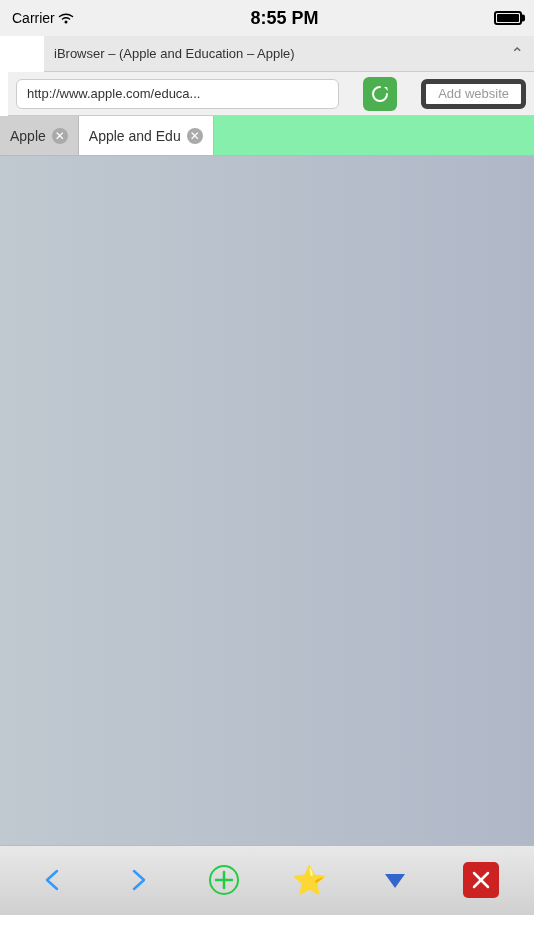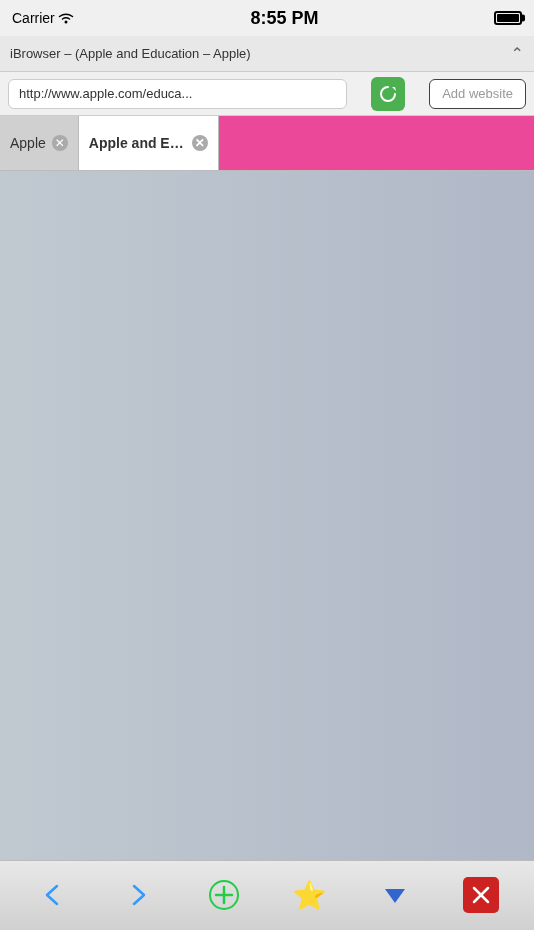--- a/index.html
+++ b/index.html
@@ -55,36 +55,38 @@
     
     .browser-title {
       height: 36px;
       background: #e8e8e8;
       display: flex;
       align-items: center;
       padding: 0 10px;
       font-size: 13px;
       color: #333;
       border-bottom: 1px solid #ccc;
+      margin-left: 44px;
     }
     .browser-title-text { flex: 1; }
     .browser-title-arrow {
       font-size: 16px;
       color: #666;
     }
 
     
     .url-bar {
       height: 44px;
       background: #f0f0f0;
       display: flex;
       align-items: center;
       padding: 0 8px;
       gap: 24px;
       border-bottom: 1px solid #ccc;
+      margin-left: 8px;
     }
     .url-input {
       flex: 1;
       height: 30px;
       background: #fff;
       border: 1px solid #ccc;
       border-radius: 6px;
       padding: 0 10px;
       font-size: 13px;
       color: #333;
@@ -94,34 +96,34 @@
       width: 34px; height: 34px;
       background: #4caf50;
       border-radius: 6px;
       display: flex; align-items: center; justify-content: center;
       cursor: pointer;
       font-size: 18px;
     }
     .add-website-btn {
       height: 30px;
       background: #fff;
-      border: 1px solid #404040;
+      border: 5px solid #404040;
       border-radius: 6px;
       padding: 0 12px;
       font-size: 13px;
       color: #999;
       display: flex; align-items: center;
       cursor: pointer;
       white-space: nowrap;
     }
 
     
     .tabs-bar {
-      height: 55px;
-      background: #ec4899;
+      height: 40px;
+      background: #86efac;
       display: flex;
       align-items: stretch;
       overflow: hidden;
       border-bottom: 1px solid #bbb;
     }
     .tab {
       display: flex;
       align-items: center;
       padding: 0 10px;
       font-size: 14px;
@@ -129,21 +131,21 @@
       background: #d0d0d0;
       border-right: 1px solid #bbb;
       cursor: pointer;
       white-space: nowrap;
       max-width: 140px;
       overflow: hidden;
       gap: 6px;
     }
     .tab.active {
       background: #fff;
-      font-weight: 700;
+      font-weight: 400;
     }
     .tab-close {
       font-size: 12px;
       color: #666;
       cursor: pointer;
       flex-shrink: 0;
       width: 16px; height: 16px;
       background: #aaa;
       border-radius: 50%;
       display: flex; align-items: center; justify-content: center;

